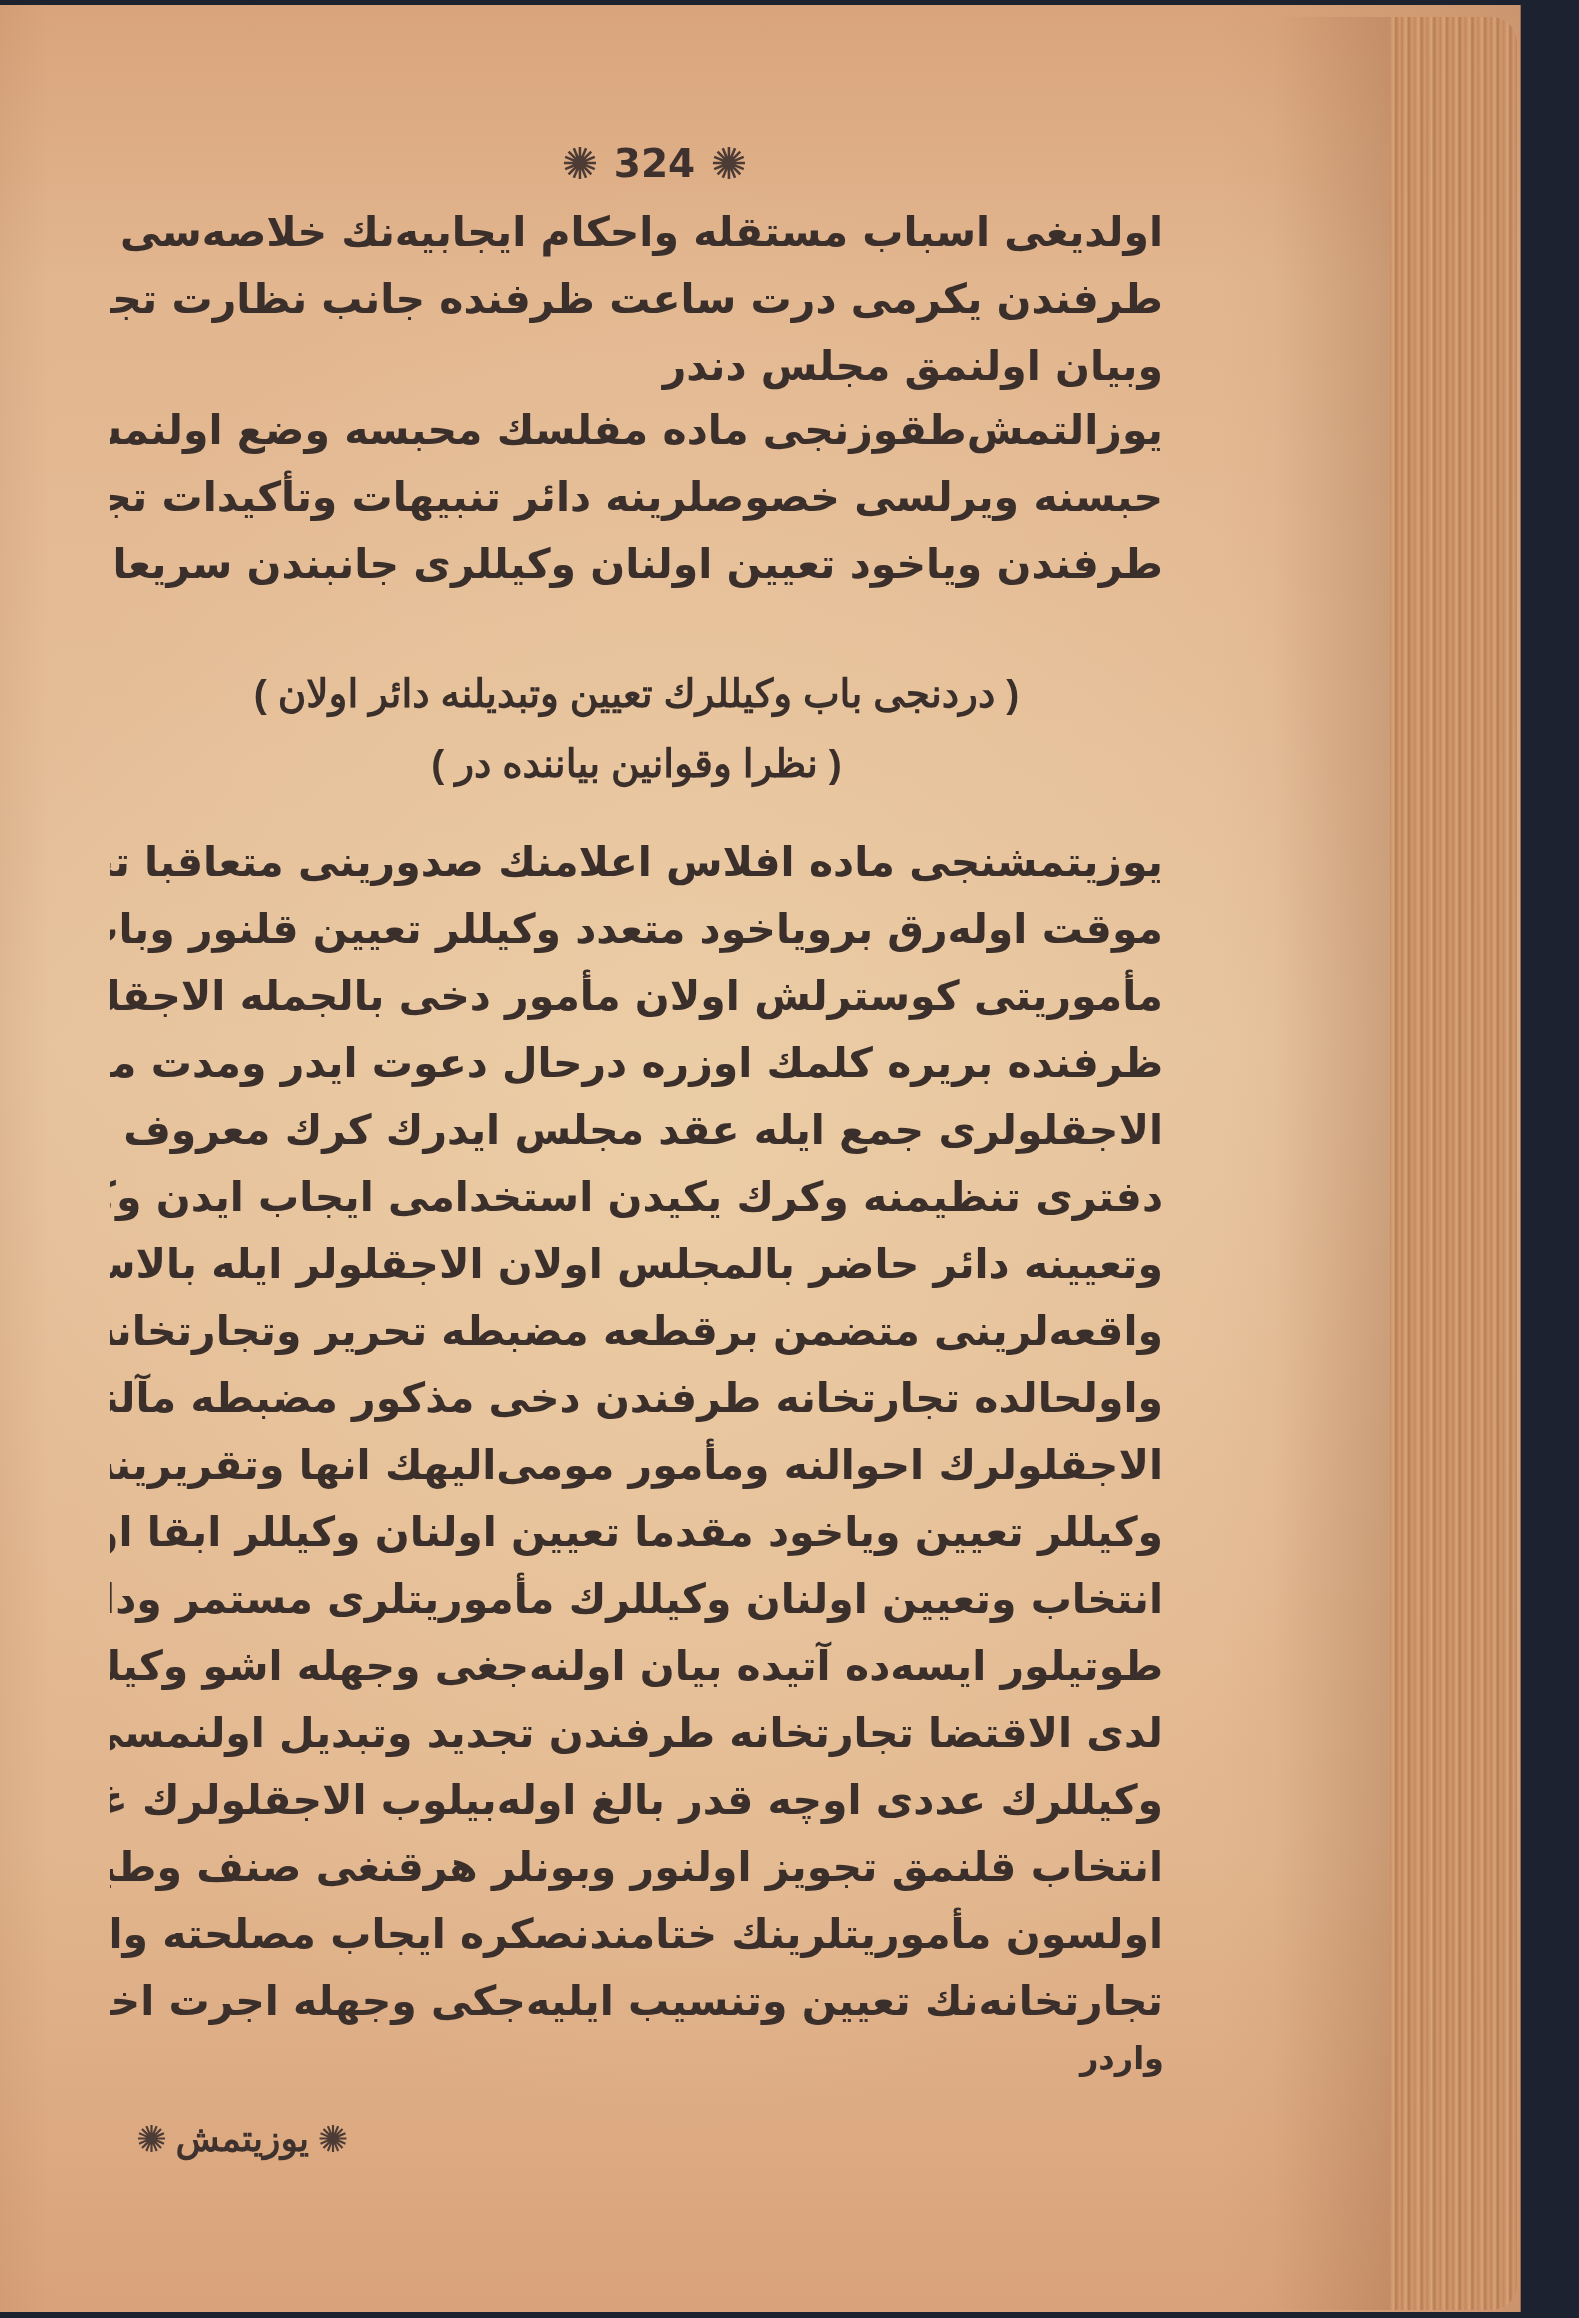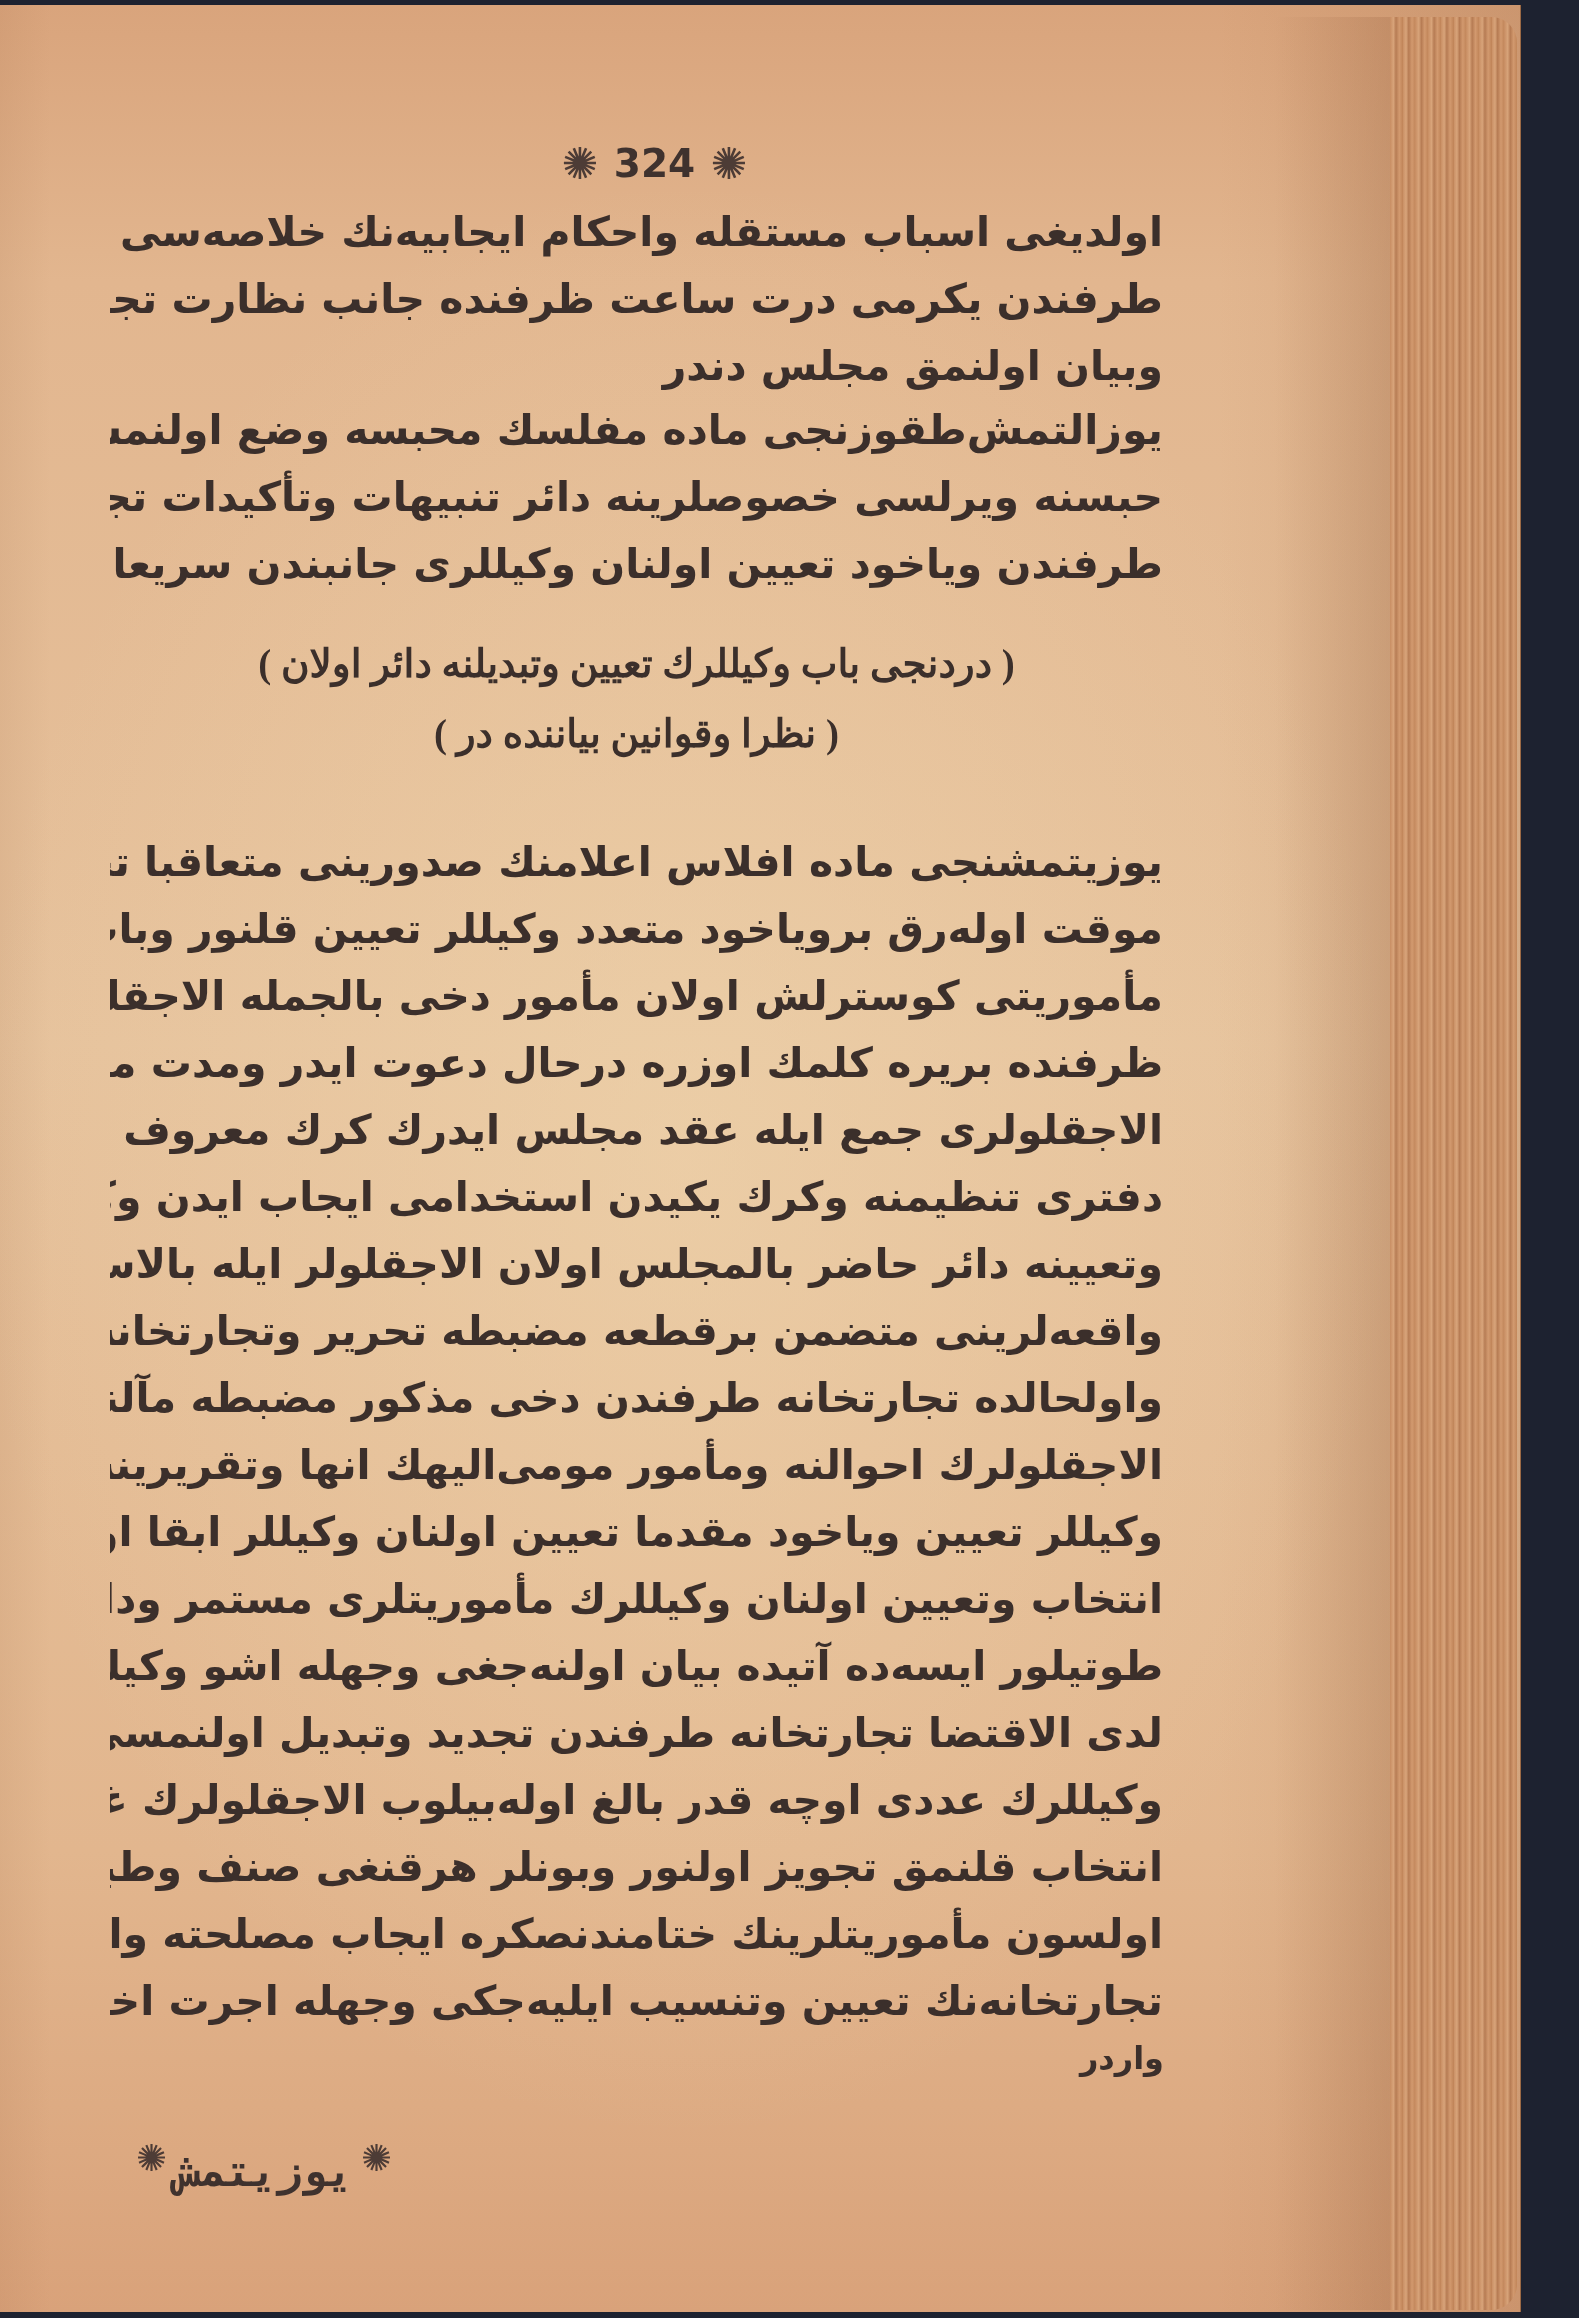--- a/index.html
+++ b/index.html
@@ -100,26 +100,26 @@
       overflow: hidden;
     }
     .line.last {
       text-align-last: right;
     }
     .block-1 { top: 194px; }
     .block-2 { top: 392px; }
     .block-3 { top: 824px; }
     .headings {
       position: absolute;
-      top: 624px;
+      top: 654px;
       left: 110px;
       width: 1053px;
       direction: rtl;
       text-align: center;
-      font-family: Liberation Serif, serif;
+      font-family: Liberation Sans, sans-serif;
       font-weight: bold;
       color: #3b2f2b;
     }
     .heading-line {
       display: block;
       font-size: 39px;
       height: 70px;
       line-height: 70px;
     }
     .closing-word {
@@ -139,26 +139,25 @@
       top: 2113px;
       left: 136px;
       width: 255px;
       display: flex;
       align-items: center;
       gap: 8.5px;
       color: #4a3b35;
     }
     .catchword .ornament { font-size: 37px; }
     .catchword-text {
-      font-family: Liberation Mono, monospace;
-      font-weight: bold;
-      font-size: 42px;
+      font-family: Liberation Serif, serif;
+      font-weight: bold;
+      font-size: 36px;
       direction: rtl;
       color: #3f322e;
-      margin-top: 29px;
     }
   </style>
 </head>
 <body>
 
 <div class="scan">
   <div class="page">
     <div class="page-inner-shade"></div>
     <div class="edge-fade"></div>
     <div class="page-edges"></div>

